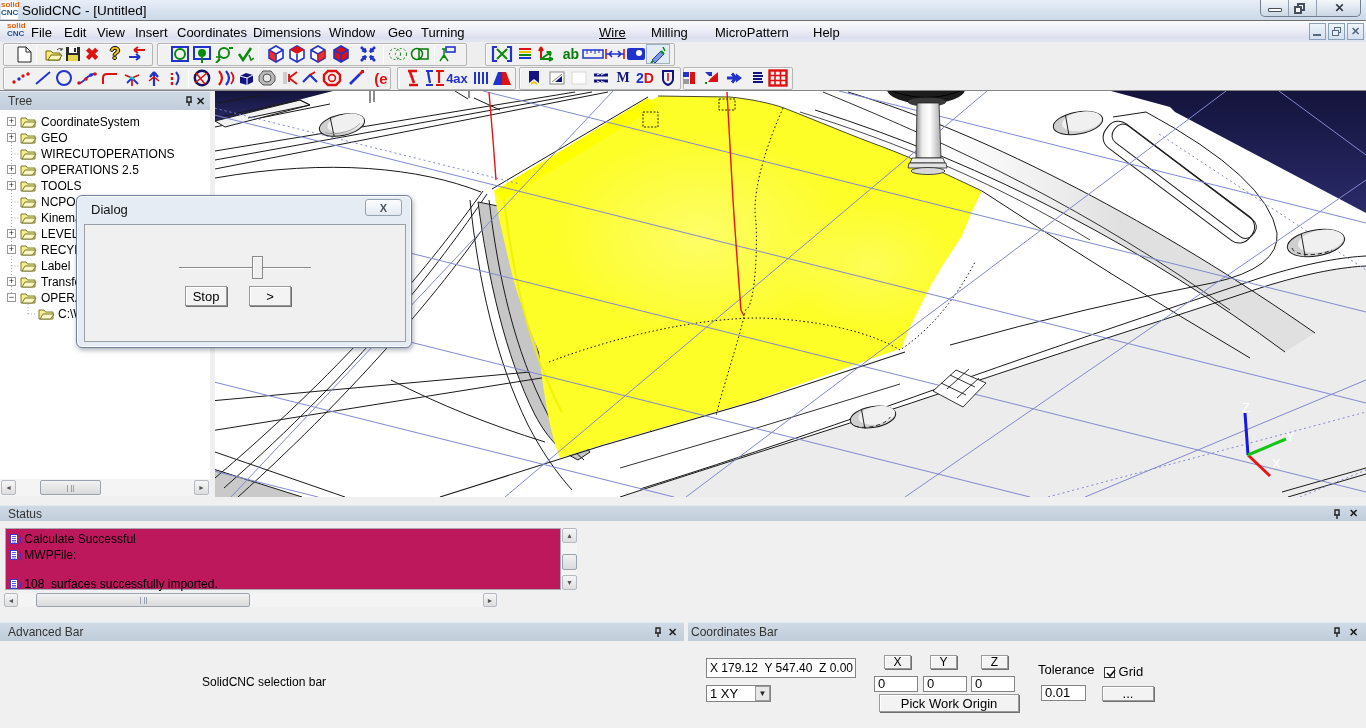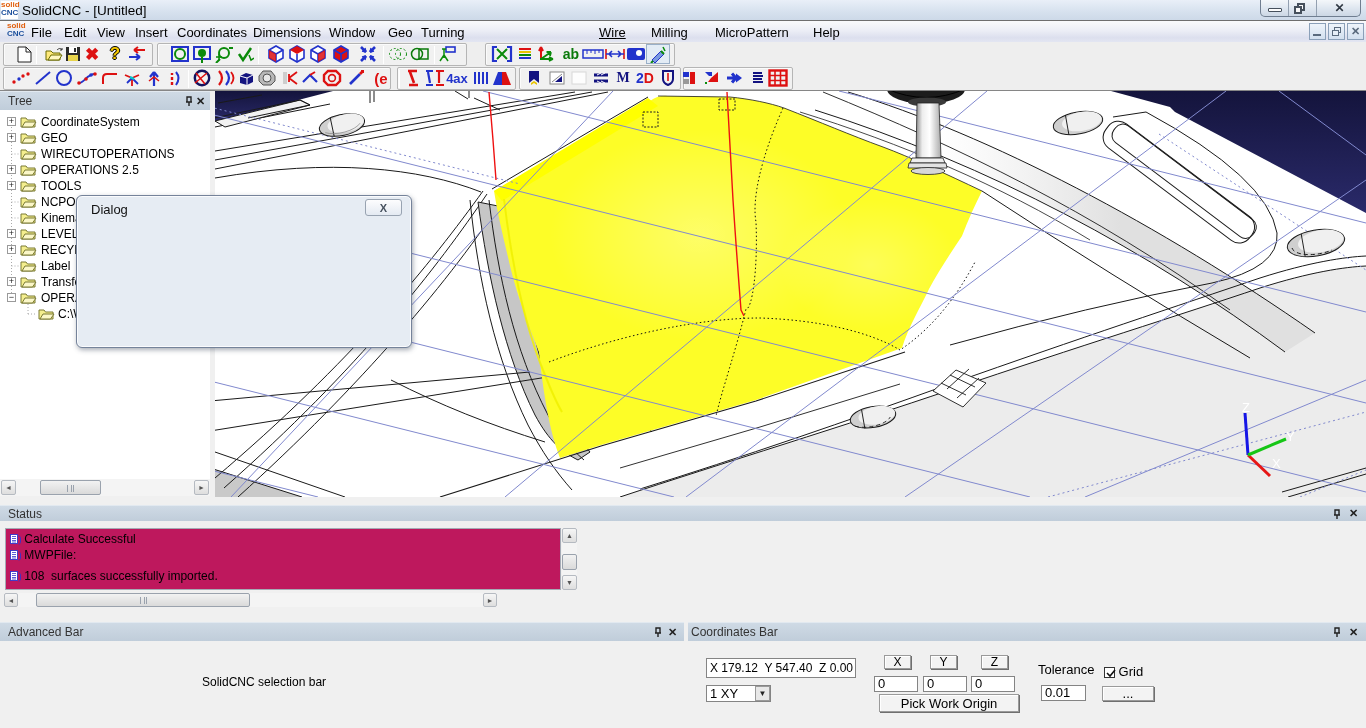--- a/index.html
+++ b/index.html
@@ -767,21 +767,21 @@
  <div class="srow" style="top:3px;"><svg width="12" height="12" style="vertical-align:-2px;">
         <rect x="1.5" y="1.5" width="7" height="9" fill="#fff" stroke="#3333cc" stroke-width=".9"></rect>
         <path d="M3,3.5h4 M3,5.5h4 M3,7.5h4 M3,9h4" stroke="#3333cc" stroke-width=".8"></path>
         <path d="M10,2.5l1.5,2v5l-1.5,2" stroke="#3333cc" stroke-width=".9" fill="none"></path>
       </svg> Calculate Successful</div>
  <div class="srow" style="top:19px;"><svg width="12" height="12" style="vertical-align:-2px;">
         <rect x="1.5" y="1.5" width="7" height="9" fill="#fff" stroke="#3333cc" stroke-width=".9"></rect>
         <path d="M3,3.5h4 M3,5.5h4 M3,7.5h4 M3,9h4" stroke="#3333cc" stroke-width=".8"></path>
         <path d="M10,2.5l1.5,2v5l-1.5,2" stroke="#3333cc" stroke-width=".9" fill="none"></path>
       </svg> MWPFile:</div>
- <div class="srow" style="top:40px;text-align:center;"><svg width="12" height="12" style="vertical-align:-2px;">
+ <div class="srow" style="top:48px;text-align:center;"><svg width="12" height="12" style="vertical-align:-2px;">
         <rect x="1.5" y="1.5" width="7" height="9" fill="#fff" stroke="#3333cc" stroke-width=".9"></rect>
         <path d="M3,3.5h4 M3,5.5h4 M3,7.5h4 M3,9h4" stroke="#3333cc" stroke-width=".8"></path>
         <path d="M10,2.5l1.5,2v5l-1.5,2" stroke="#3333cc" stroke-width=".9" fill="none"></path>
       </svg> 108&nbsp; surfaces successfully imported.</div>
 </div>
 <div class="abs" style="left:562px;top:528px;width:15px;height:62px;background:#f4f4f4;">
  <div class="sbtn" style="left:0px;top:0px;width:15px;height:15px;">▲</div>
  <div class="sbtn" style="left:0px;top:47px;width:15px;height:15px;">▼</div>
  <div class="sthumb" style="left:0px;top:26px;width:15px;height:16px;"></div>
 </div>
@@ -822,13 +822,19 @@
  <span class="lbl" style="left:350px;top:21px;">Tolerance</span>
  <div class="field" style="left:353px;top:44px;width:45px;height:16px;line-height:14px;">0.01</div>
  <span class="lbl" style="left:416px;top:23px;"><span style="display:inline-block;width:11px;height:11px;border:1px solid #333;background:#fff;position:relative;vertical-align:-2px;"><svg width="11" height="11" style="position:absolute;left:0;top:0;">
           <path d="M2,5l3,3 5,-6" stroke="#111" stroke-width="1.6" fill="none"></path>
         </svg></span> Grid</span>
  <div class="cbtn" style="left:414px;top:45px;width:52px;height:15px;">...</div>
 </div>
 <div id="dialog">
  <span class="dtitle">Dialog</span>
  <div id="dclose">X</div>
+ <div id="dbody">
+  <div class="abs" style="left:94px;top:42px;width:132px;height:2px;border-top:1px solid #8a8a8a;border-bottom:1px solid #fff;"></div>
+  <div class="abs" style="left:167px;top:31px;width:11px;height:23px;background:#f0f0f0;border:1px solid #8a8a8a;box-shadow:inset 1px 1px 0 #fff;"></div>
+  <div class="cbtn" style="left:100px;top:61px;width:42px;height:20px;">Stop</div>
+  <div class="cbtn" style="left:164px;top:61px;width:42px;height:20px;">&gt;</div>
+ </div>
 </div>
 
 </body></html>

